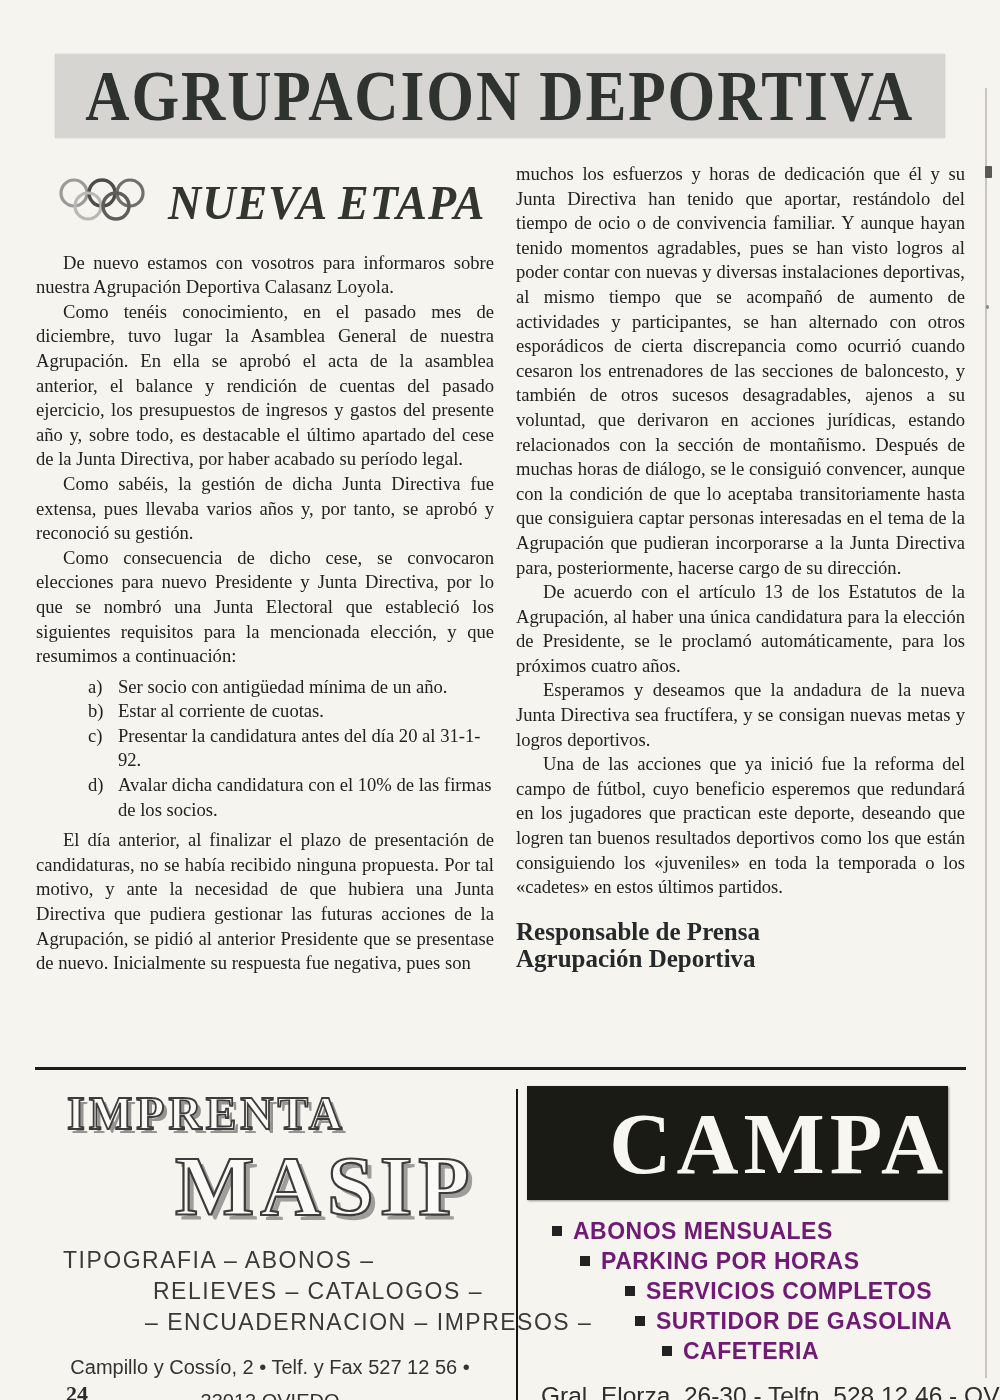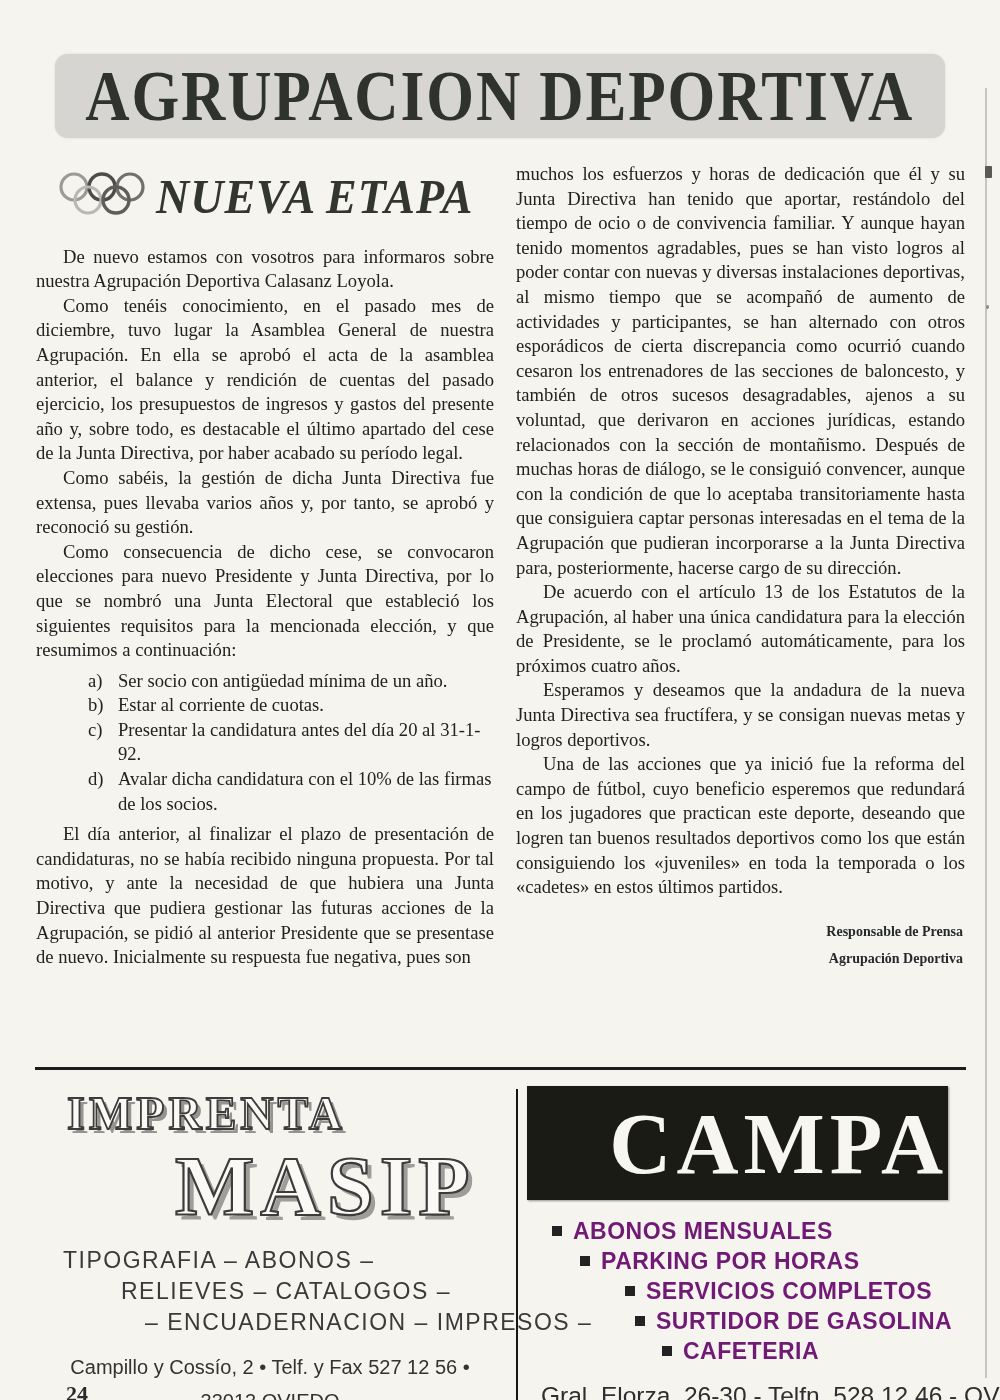--- a/index.html
+++ b/index.html
@@ -12,68 +12,67 @@
   body{background:#e8e6e0;font-family:"Liberation Serif",serif;}
   .page{
     position:relative;width:1000px;height:1400px;overflow:hidden;
     background:var(--page-bg);margin:0 auto;color:var(--ink);
   }
   
   .banner{
     position:absolute;top:54px;left:55px;width:890px;height:84px;
     background:var(--banner-bg);display:flex;align-items:center;justify-content:center;
     box-shadow:0 0 2px rgba(0,0,0,.15);
-    border-radius:13px;
   }
   .banner-title{
     font-family:"Liberation Serif",serif;font-weight:bold;font-size:66px;
     color:#2f332f;letter-spacing:2px;transform:scaleX(.93) scaleY(1.08);
     white-space:nowrap;
   }
   
   .article{
     position:absolute;top:162px;left:36px;width:929px;height:902px;
     display:flex;gap:22px;overflow:hidden;
   }
   .col{font-size:18.6px;line-height:24.6px;text-align:justify;}
   .col-left{flex:0 0 458px;}
   .col-right{flex:1;}
-  .heading-row{display:flex;align-items:center;gap:8px;margin:8px 0 20px 20px;}
+  .heading-row{display:flex;align-items:center;gap:20px;margin:14px 0 20px 20px;}
   .rings{flex:0 0 auto;}
   .article-heading{
     font-style:italic;font-weight:bold;font-size:46px;color:#33362f;
     letter-spacing:1px;white-space:nowrap;transform:scaleY(1.05);
   }
   .para{text-indent:27px;margin:0;}
   .para-noindent{text-indent:0;margin:0;}
   .req-list{margin:6px 0 6px 0;padding:0;list-style:none;}
   .req-item{display:flex;margin:0 0 0 52px;}
   .req-marker{flex:0 0 30px;}
   .req-text{flex:1;text-align:left;}
   .signature{
-    margin-top:18px;text-align:right;font-weight:bold;font-size:14px;
+    margin-top:18px;text-align:left;font-weight:bold;font-size:25px;
     line-height:27px;padding-right:2px;color:#26292b;
   }
   
   .h-rule{position:absolute;top:1067px;left:35px;width:931px;height:3px;background:#1d1d1d;}
   .v-rule{position:absolute;top:1089px;left:516px;width:2px;height:311px;background:#151515;}
   
   .ads{position:absolute;top:1075px;left:0;width:1000px;height:325px;}
   .ad-masip{position:absolute;left:35px;top:0;width:470px;}
   .outline{
     font-family:"Liberation Serif",serif;font-weight:bold;color:#faf9f5;
     -webkit-text-stroke:1.8px #3c3c3c;
     text-shadow:4px 4px 0 rgba(70,70,70,.55);
     white-space:nowrap;
   }
   .masip-top{font-size:46px;margin:12px 0 0 32px;letter-spacing:4px;}
   .masip-main{font-size:84px;margin:-2px 0 0 140px;letter-spacing:6px;-webkit-text-stroke:2.2px #3c3c3c;text-shadow:5px 5px 0 rgba(70,70,70,.5);}
   .masip-services{font-family:"Liberation Sans",sans-serif;font-size:23px;color:#3a3a3a;letter-spacing:1.5px;margin-top:10px;line-height:31px;white-space:nowrap;}
   .svc-0{margin-left:28px;}
-  .svc-1{margin-left:86px;}
+  .svc-1{margin-left:118px;}
   .svc-2{margin-left:110px;}
   .masip-address{font-family:"Liberation Sans",sans-serif;font-size:20px;color:#333;text-align:center;margin-top:12px;line-height:34px;}
   .ad-campa{position:absolute;left:527px;top:0;width:423px;}
   .campa-box{
     margin-top:11px;width:421px;height:114px;background:var(--campa-bg);
     display:flex;align-items:center;justify-content:flex-end;
     box-shadow:1px 1px 2px rgba(0,0,0,.4);
   }
   .campa-name{
     font-family:"Liberation Serif",serif;font-weight:bold;font-size:86px;

